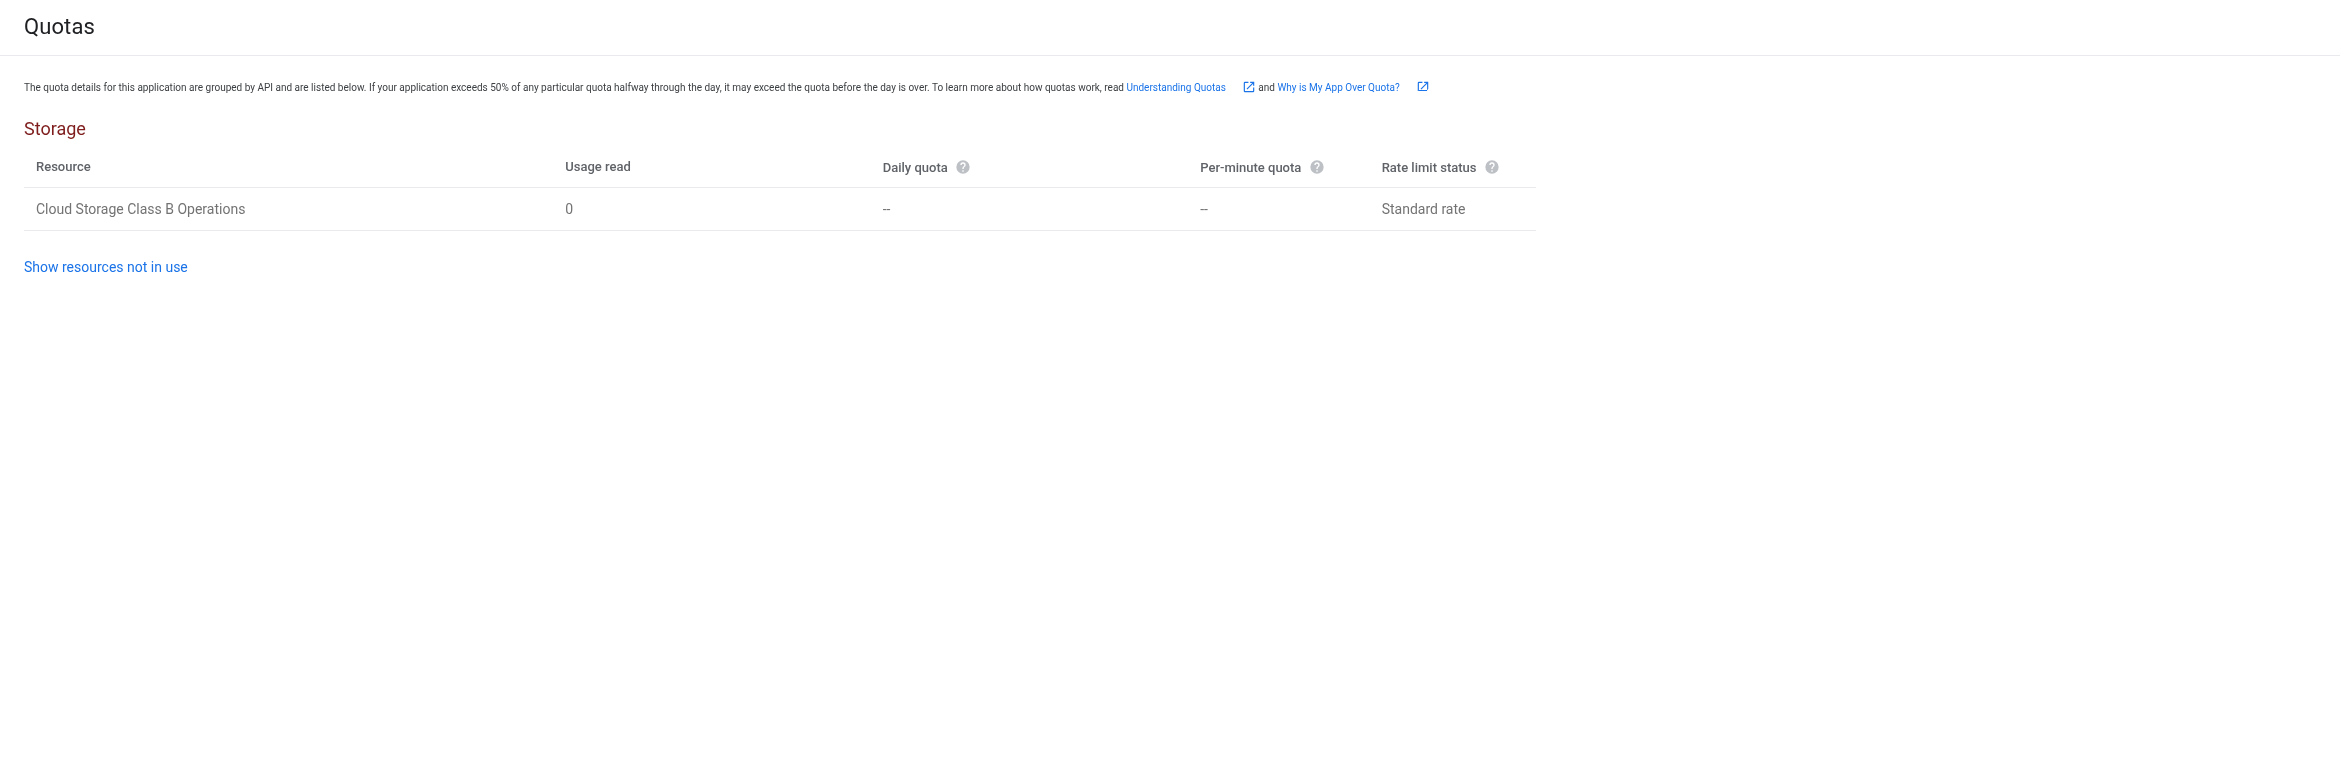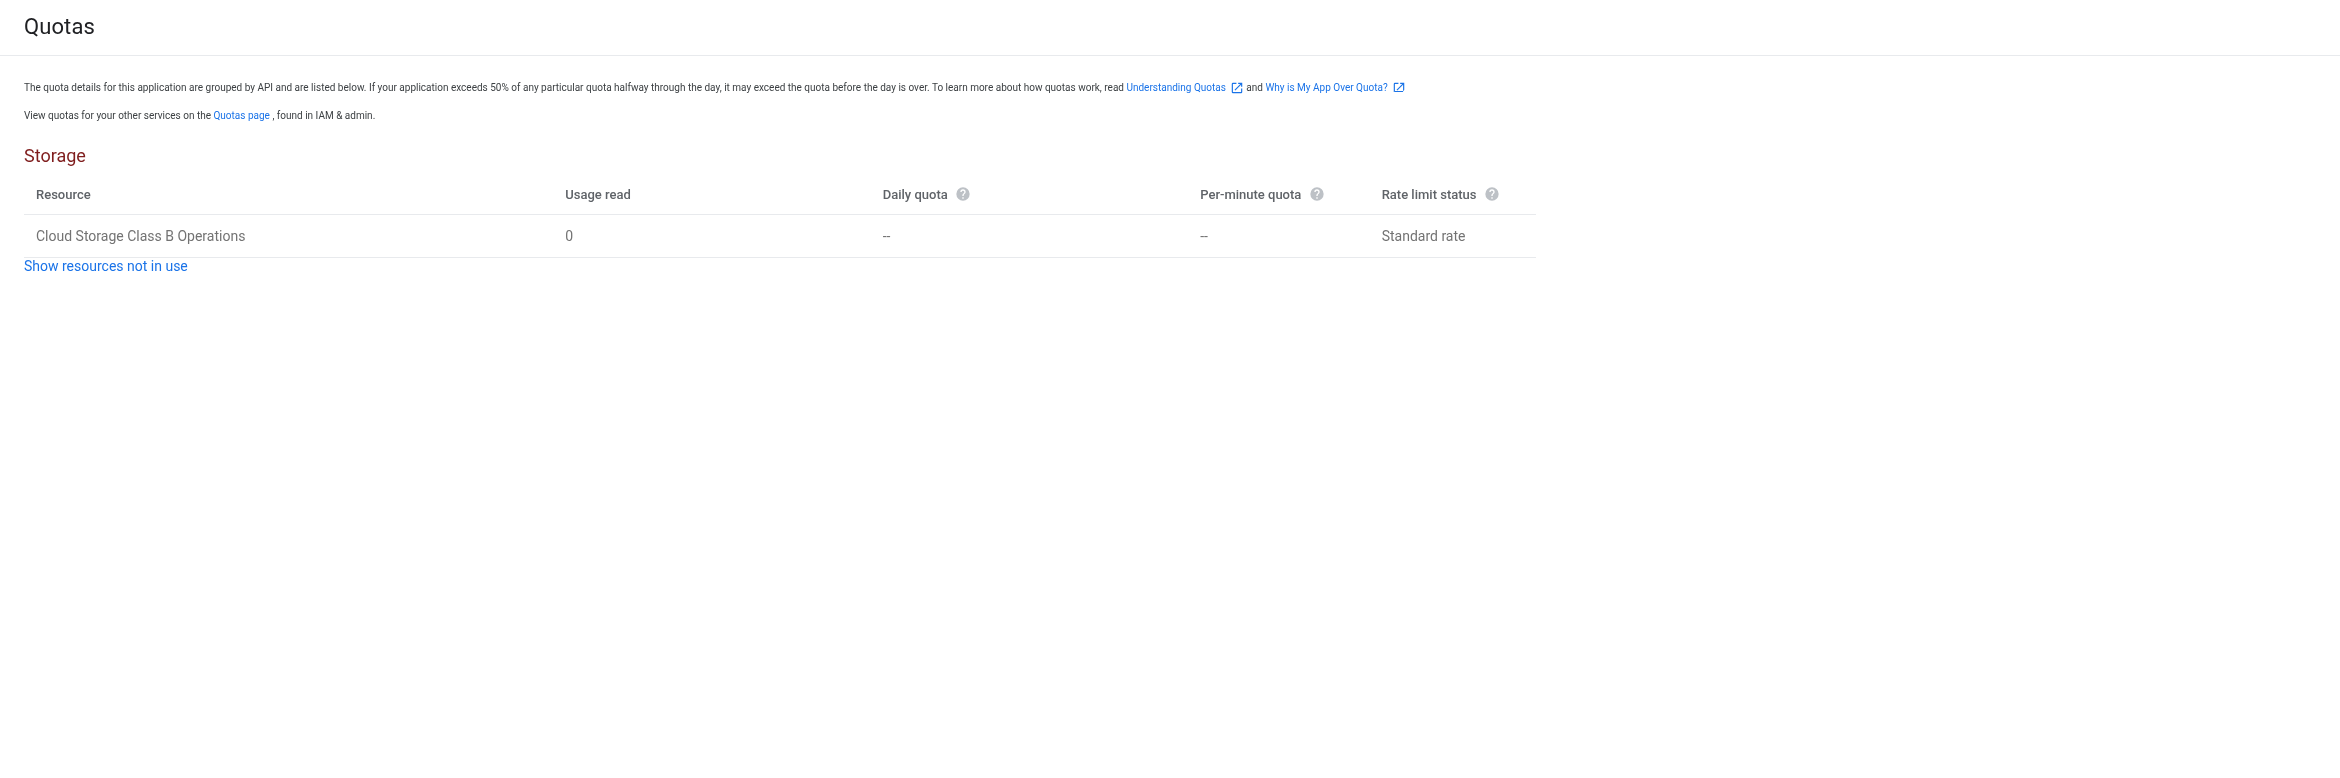--- a/index.html
+++ b/index.html
@@ -29,22 +29,21 @@
       color: #3c4043;
       margin-bottom: 12px;
     }
     .intro a, .link {
       color: #1a73e8;
       text-decoration: none;
       cursor: pointer;
     }
     .ext-link {
       display: inline-flex;
-      align-items: center;
-      gap: 4px;
+      gap: 16px;
     }
     .ext-icon {
       width: 14px;
       height: 14px;
       display: inline-block;
       vertical-align: -1px;
       fill: currentColor;
     }
     .section-title {
       font-size: 18px;
@@ -84,20 +83,21 @@
     .help-icon {
       display: inline-flex;
       width: 16px;
       height: 16px;
       vertical-align: -3px;
       margin-left: 4px;
     }
     .help-icon svg { fill: #bdc1c6; }
     .show-link {
       display: inline-block;
+      margin-top: 28px;
       font-size: 14px;
       color: #1a73e8;
       cursor: pointer;
     }
   </style>
 </head>
 <body>
 
 <div class="header">
   <h1 class="page-title">Quotas</h1>
@@ -119,25 +119,20 @@
     <a href="#" class="ext-link">
       <span>Why is My App Over Quota?</span>
       <span class="ext-icon">
         <svg viewBox="0 0 24 24">
             <path d="M14 3v2h3.59L7.76 14.83l1.41 1.41L19 6.41V10h2V3h-7zM19 19H5V5h6V3H5a2 2 0 0 0-2 2v14a2 2 0 0 0 2-2h14a2 2 0 0 0 2-2v-6h-2v6z"></path>
           </svg>
       </span>
     </a>
   </p>
 
-  <p class="intro">
-    <span>View quotas for your other services on the </span>
-    <a href="#" class="link">Quotas page</a>
-    <span>, found in IAM &amp; admin.</span>
-  </p>
 
   <h2 class="section-title">Storage</h2>
 
   <table class="resources">
     <colgroup>
       <col class="col-resource">
         <col class="col-usage">
         <col class="col-daily">
         <col class="col-minute">
         <col class="col-rate">

